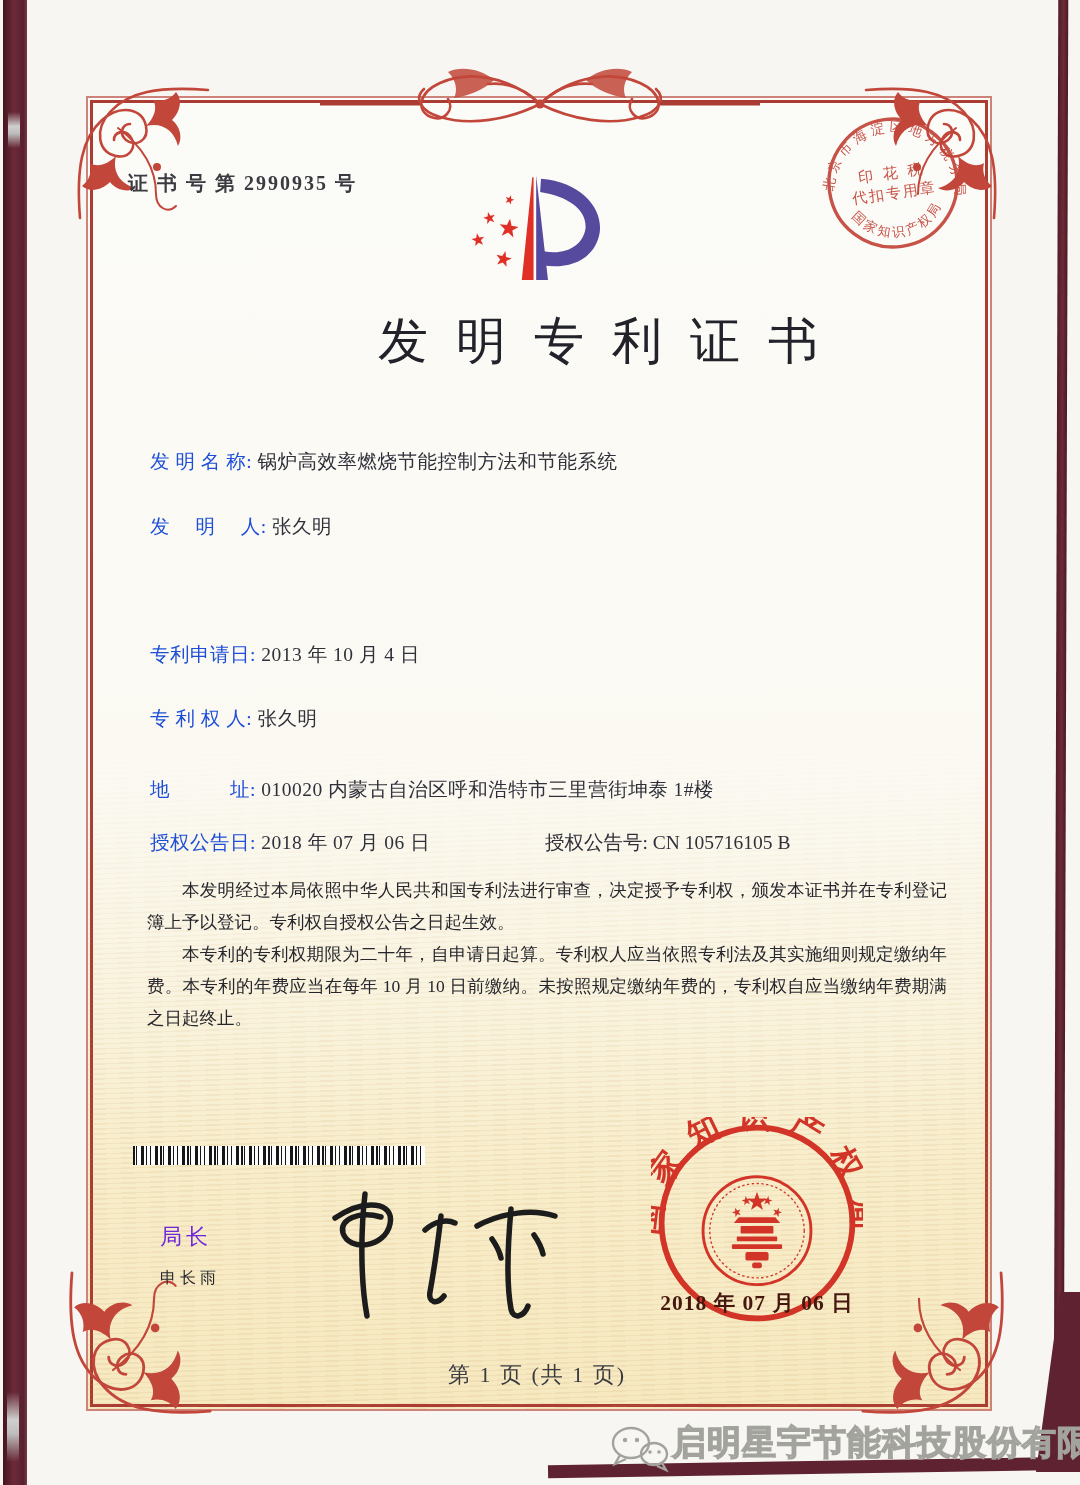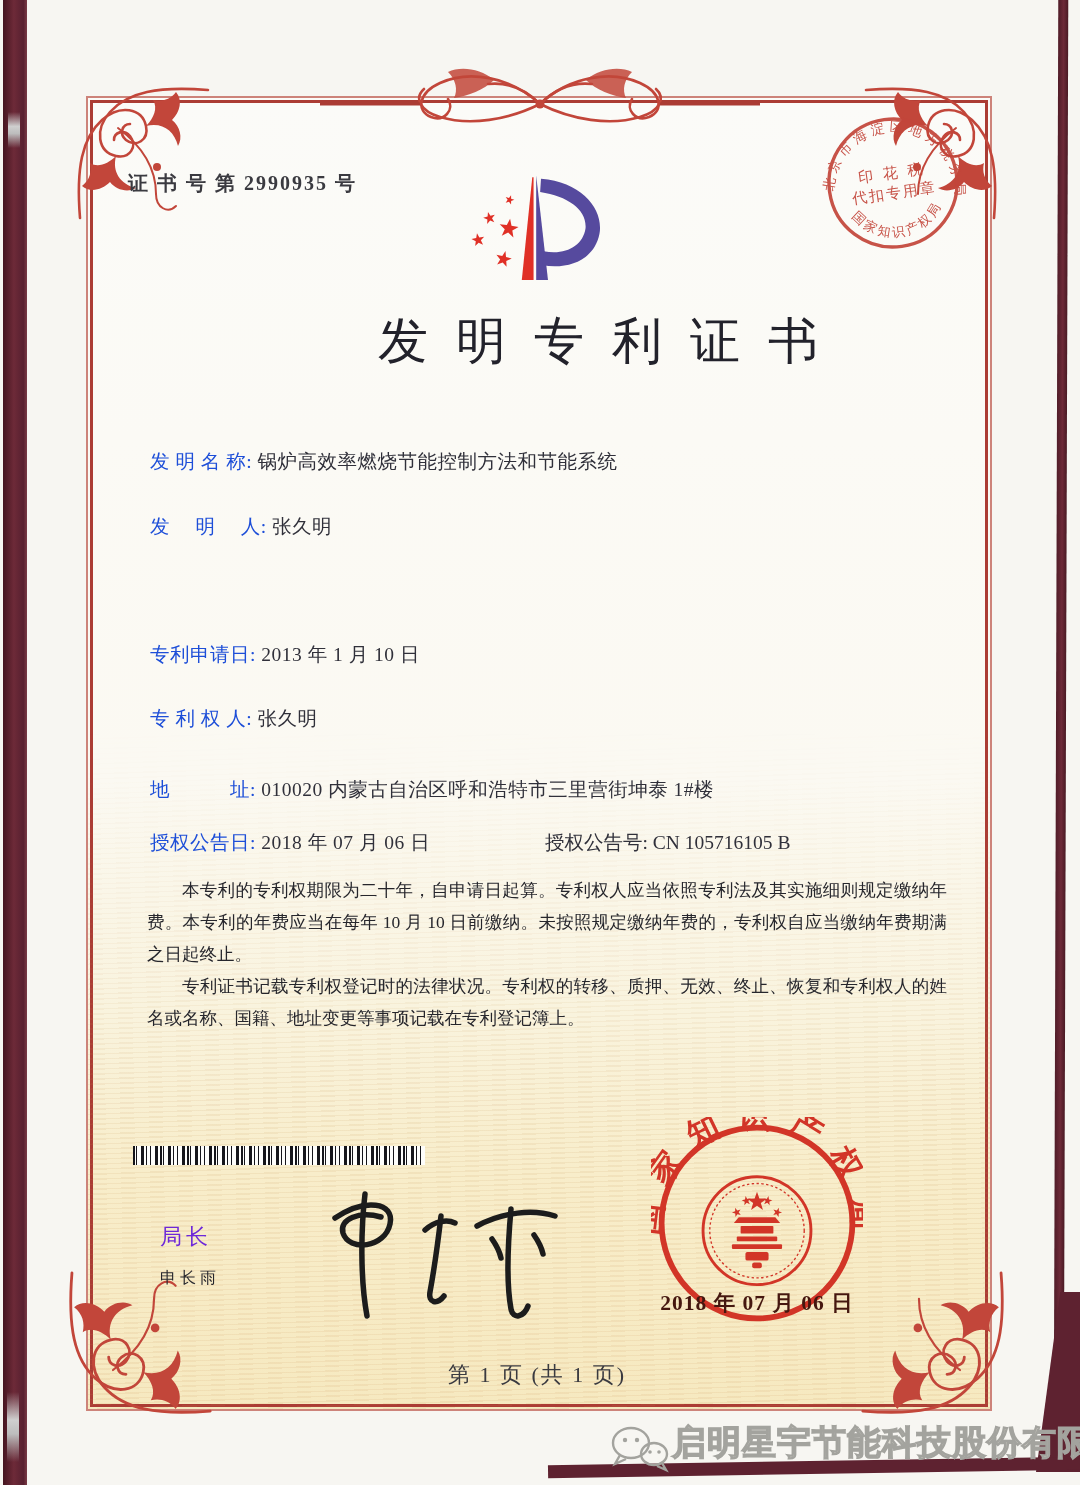--- a/index.html
+++ b/index.html
@@ -174,29 +174,29 @@
     <g fill="#564a9e">
       <polygon points="104.5,12 118,132 104.5,132"></polygon>
       <path d="M110,16 C158,20 182,52 177,79 C171,110 140,120 112,115 L113,99 C138,104 158,93 161,73 C163,52 142,36 109,31 Z"></path>
     </g>
   </svg>
 
   <div class="abs title">发明专利证书</div>
 
   <div class="abs frow f0"><span class="lab">发 明 名 称: </span><span>锅炉高效率燃烧节能控制方法和节能系统</span></div>
   <div class="abs frow f1"><span class="lab">发　 明　 人: </span><span>张久明</span></div>
-  <div class="abs frow f3"><span class="lab">专利申请日: </span><span>2013 年 1 月 10 日</span></div>
+  <div class="abs frow f3"><span class="lab">专利申请日: </span><span>2013 年 10 月 4 日</span></div>
   <div class="abs frow f4"><span class="lab">专 利 权 人: </span><span>张久明</span></div>
   <div class="abs frow f5"><span class="lab">地　　　址: </span><span>010020 内蒙古自治区呼和浩特市三里营街坤泰 1#楼</span></div>
   <div class="abs frow f6"><span class="lab">授权公告日: </span><span>2018 年 07 月 06 日</span></div>
   <div class="abs grant-no"><span class="lab">授权公告号: </span><span>CN 105716105 B</span></div>
 
   <div class="abs paras">
+    <p>本发明经过本局依照中华人民共和国专利法进行审查，决定授予专利权，颁发本证书并在专利登记簿上予以登记。专利权自授权公告之日起生效。</p>
     <p>本专利的专利权期限为二十年，自申请日起算。专利权人应当依照专利法及其实施细则规定缴纳年费。本专利的年费应当在每年 10 月 10 日前缴纳。未按照规定缴纳年费的，专利权自应当缴纳年费期满之日起终止。</p>
-    <p>专利证书记载专利权登记时的法律状况。专利权的转移、质押、无效、终止、恢复和专利权人的姓名或名称、国籍、地址变更等事项记载在专利登记簿上。</p>
   </div>
 
   <div class="abs barcode"></div>
 
   <div class="abs sig-title">局长</div>
   <div class="abs sig-name">申长雨</div>
   <svg class="abs signature" viewBox="0 0 270 152">
     <g stroke="#1c1c1c" fill="none" stroke-width="5.5" stroke-linecap="round" stroke-linejoin="round">
       <path d="M60,18 C56,52 55,102 62,140"></path>
       <path d="M30,42 C60,22 90,26 85,48 C80,72 44,76 38,57 C34,43 54,35 76,41"></path>

